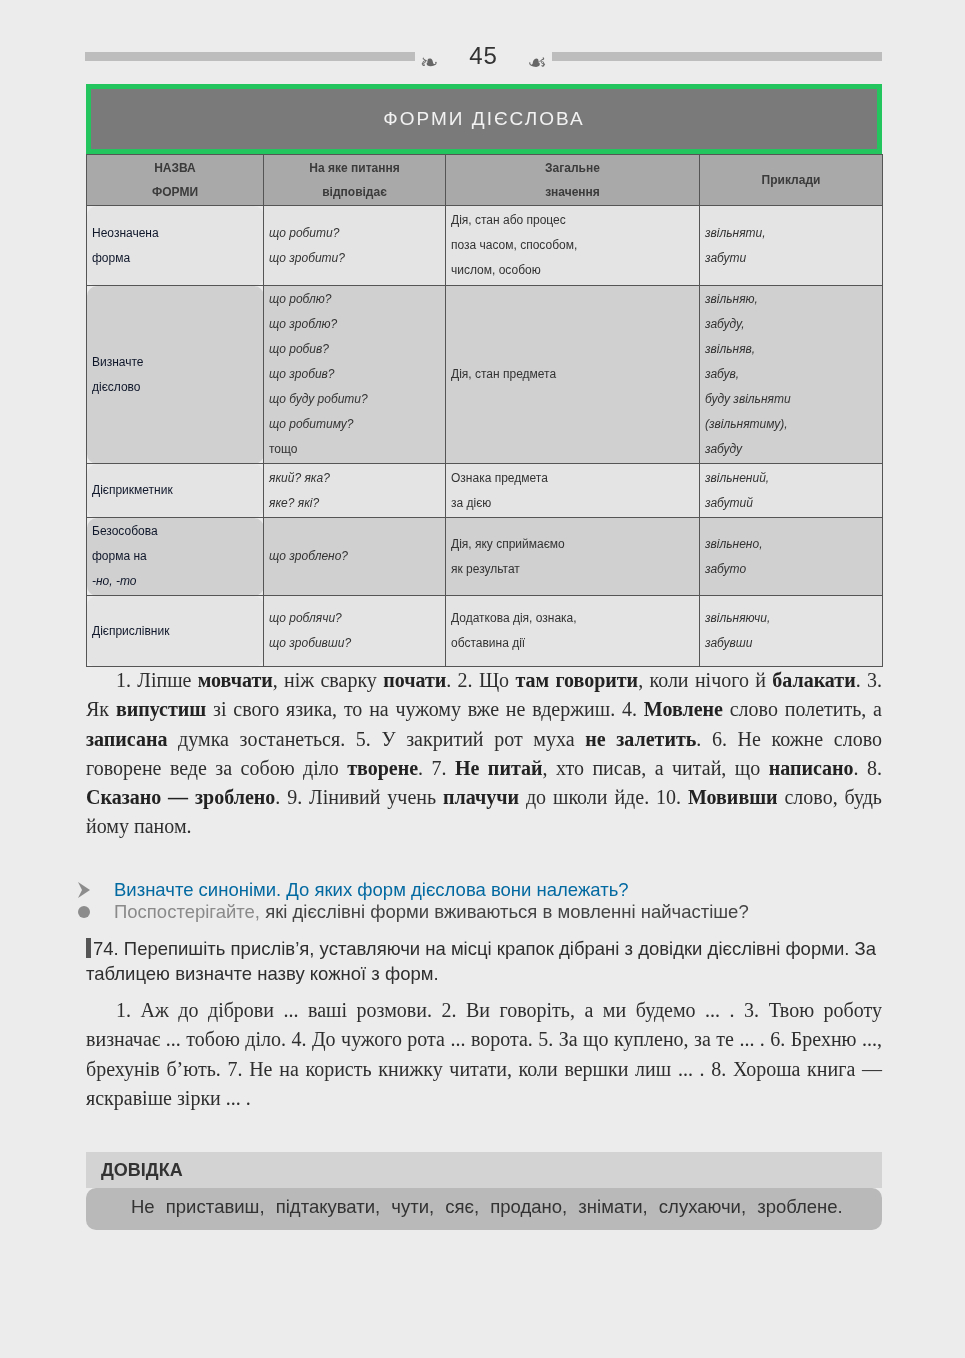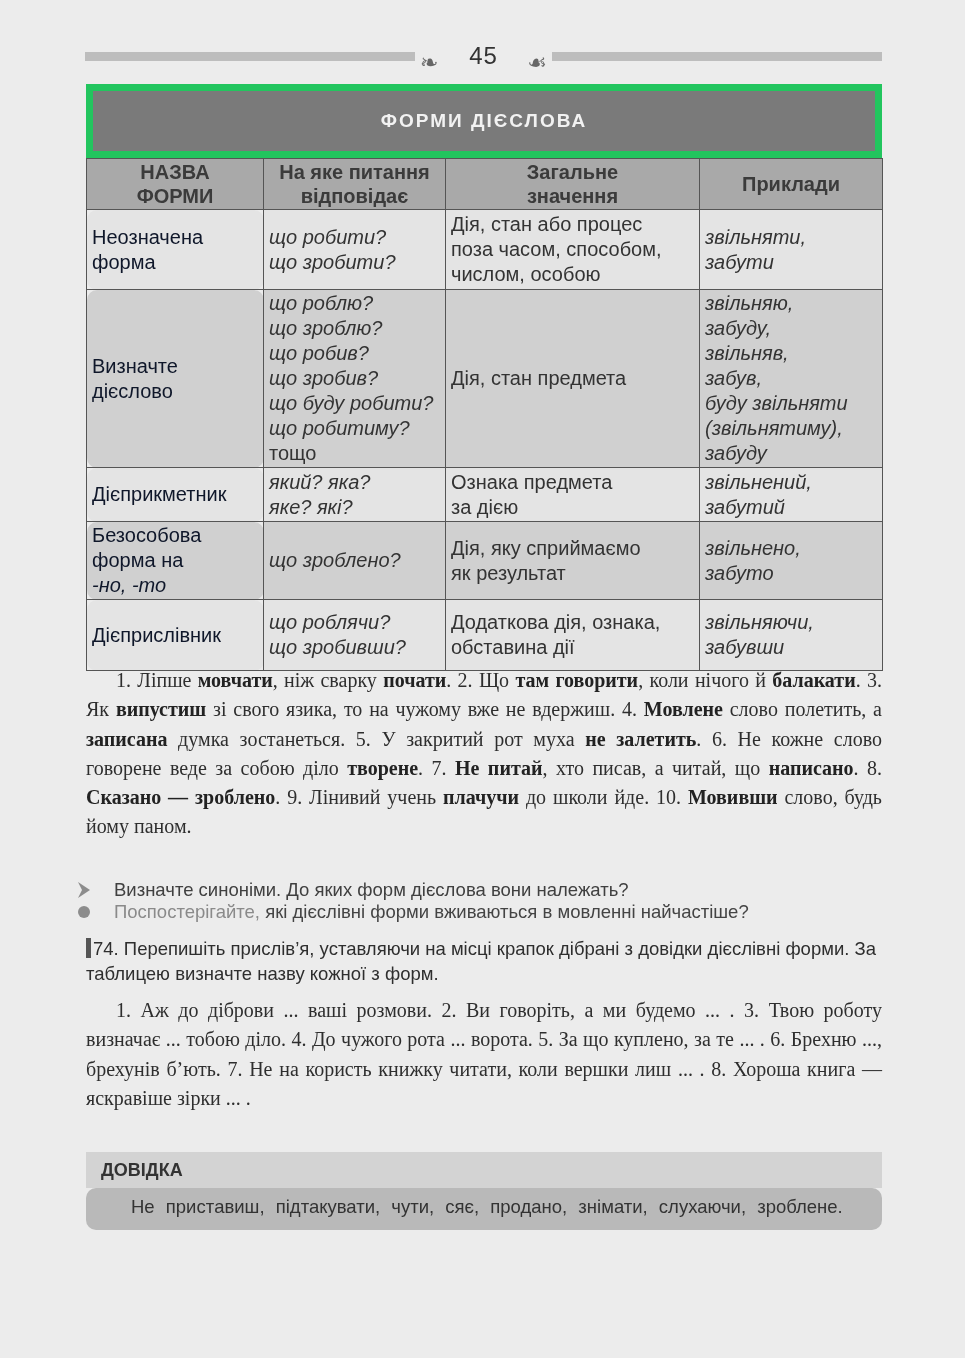--- a/index.html
+++ b/index.html
@@ -29,26 +29,25 @@
   .flourish-left { left: 335px; }
   .flourish-right { right: 335px; }
 
   .table-wrap {
     position: absolute; left: 86px; top: 84px; width: 796px;
   }
   .table-title {
     background: #7a7a7a; color: #f2f2f2; height: 60px;
     display: flex; align-items: center; justify-content: center;
     font-size: 19px; letter-spacing: 2px;
-    border: 7px solid #22c55e;
-    font-weight: bold;
+    border: 5px solid #22c55e;
   }
   table.forms {
     border-collapse: collapse; width: 796px; table-layout: fixed;
-    font-size: 20px; line-height: 25px;
+    font-size: 12px; line-height: 25px;
   }
   table.forms th {
     background: #a9a9a9; color: #3b3b3b; font-weight: bold;
     border: 1.5px solid #555; padding: 1px 4px; line-height: 24px;
     height: 48px;
   }
   table.forms td {
     border: 1.5px solid #555; padding: 1px 5px; vertical-align: middle;
     background: #e4e4e4;
   }
@@ -63,21 +62,21 @@
     position: absolute; left: 86px; width: 796px;
     font-family: "Liberation Serif", serif; font-size: 20px; line-height: 29.3px;
     text-align: justify; color: #2e2e2e;
   }
   .exercise-text p { margin: 0; text-indent: 30px; }
   .exercise-text b { color: #222; }
   #ex73 { top: 666px; }
   #ex74 { top: 996px; }
 
   .task {
-    position: absolute; left: 114px; font-size: 18.5px; color: #404040;
+    position: absolute; left: 114px; font-size: 18.5px; color: #0369a1;
   }
   .task-icon {
     position: absolute; left: -38px; top: 1px; width: 16px; height: 20px;
   }
   #task1 { top: 879px; }
   #task2 { top: 876px; color: #444; margin-top: 25px; }
   #task2 .fade { color: #8a8a8a; }
 
   .ex-heading {
     position: absolute; left: 86px; top: 936px; width: 796px;

